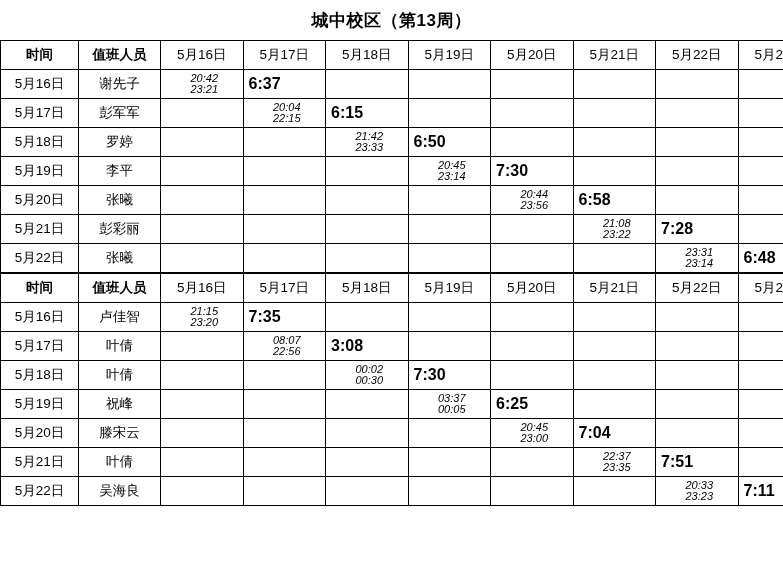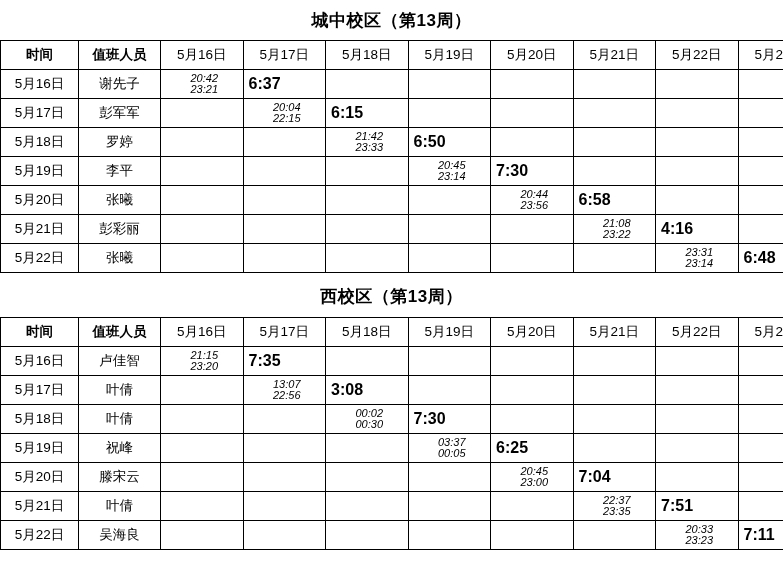--- a/index.html
+++ b/index.html
@@ -221,21 +221,21 @@
           <td class="empty"></td>
           <td class="empty"></td>
           <td class="empty"></td>
           <td>
               <span class="times">
                 <span>21:08</span>
                 <span>23:22</span>
               </span>
             </td>
           <td>
-              <span class="single">4:16</span>
+              <span class="single">7:28</span>
             </td>
           <td class="empty"></td>
         </tr>
         <tr>
           <td class="cell-date">5月22日</td>
           <td class="cell-staff">张曦</td>
           <td class="empty"></td>
           <td class="empty"></td>
           <td class="empty"></td>
           <td class="empty"></td>
@@ -249,21 +249,20 @@
             </td>
           <td>
               <span class="single">6:48</span>
             </td>
         </tr>
       </tbody>
     </table>
   </div>
 
   <div class="section">
-    <div class="title title-2">西校区（第13周）</div>
     <table class="sched">
       <colgroup>
         <col class="col-time">
           <col class="col-staff">
         <col class="col-day">
           <col class="col-day">
           <col class="col-day">
           <col class="col-day">
         <col class="col-day">
           <col class="col-day">
@@ -301,21 +300,21 @@
           <td class="empty"></td>
           <td class="empty"></td>
           <td class="empty"></td>
         </tr>
         <tr>
           <td class="cell-date">5月17日</td>
           <td class="cell-staff">叶倩</td>
           <td class="empty"></td>
           <td>
               <span class="times">
-                <span>13:07</span>
+                <span>08:07</span>
                 <span>22:56</span>
               </span>
             </td>
           <td>
               <span class="single">3:08</span>
             </td>
           <td class="empty"></td>
           <td class="empty"></td>
           <td class="empty"></td>
           <td class="empty"></td>

